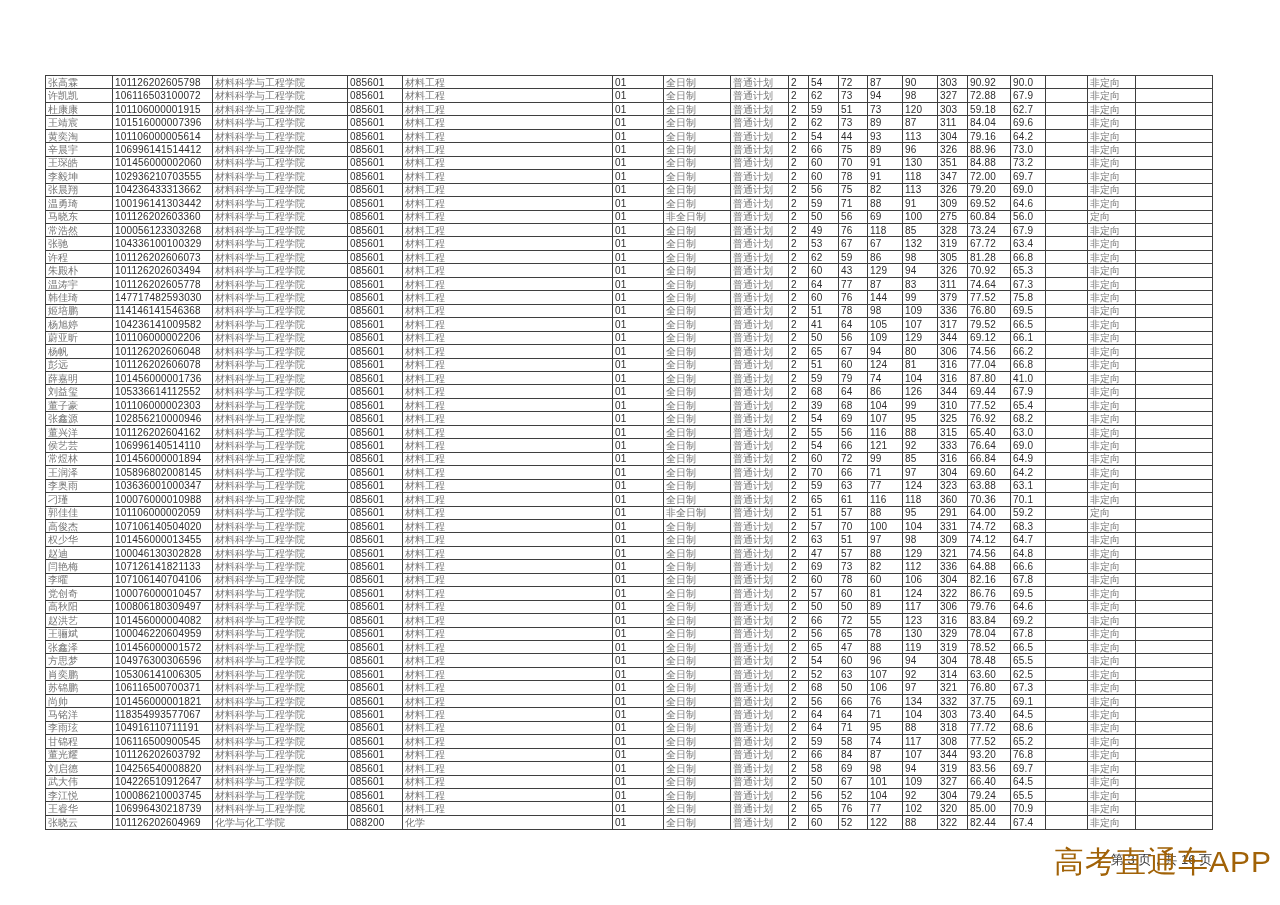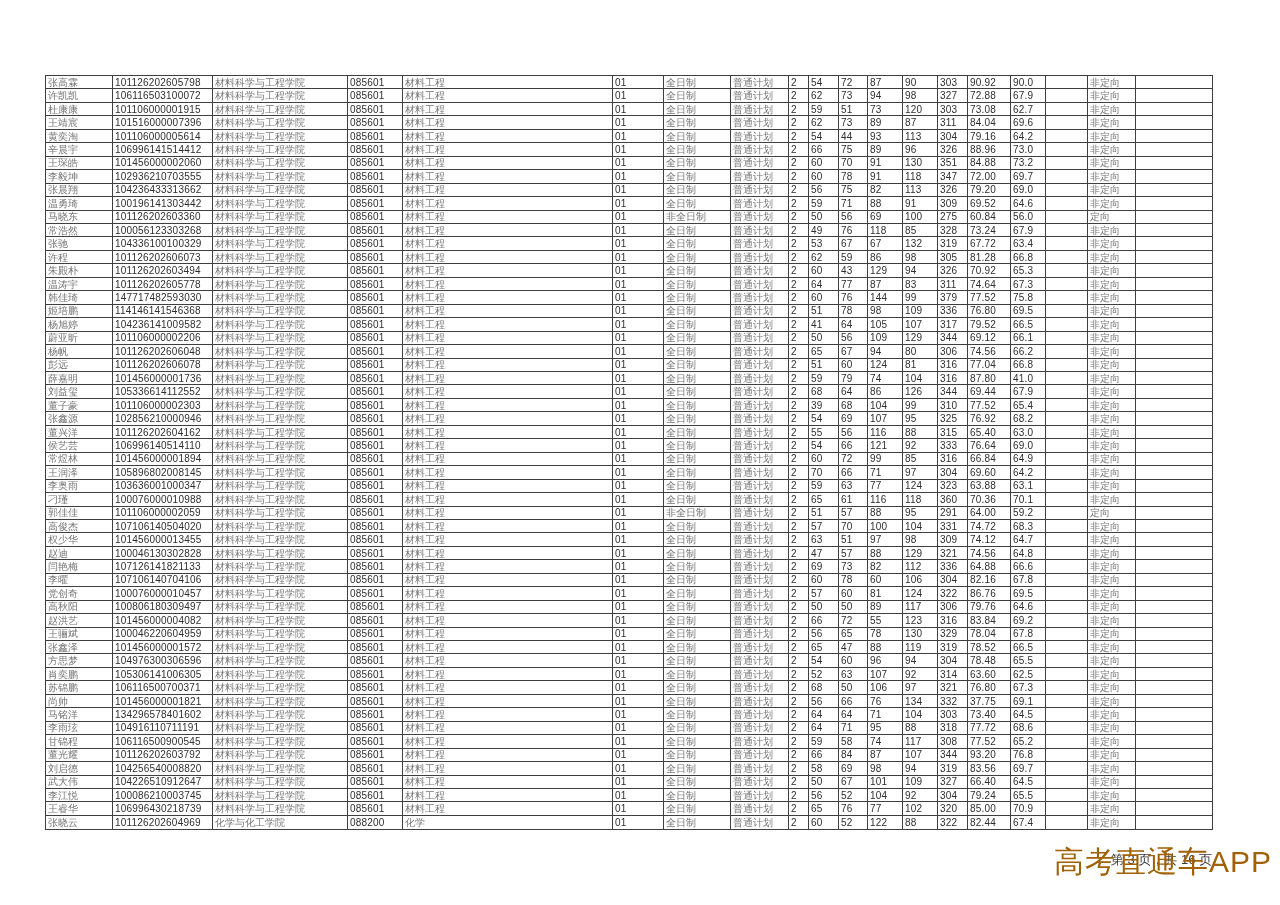--- a/index.html
+++ b/index.html
@@ -106,21 +106,21 @@
           <td class="cn">材料工程</td>
           <td class="num">01</td>
           <td class="cn">全日制</td>
           <td class="cn">普通计划</td>
           <td class="num">2</td>
           <td class="num">59</td>
           <td class="num">51</td>
           <td class="num">73</td>
           <td class="num">120</td>
           <td class="num">303</td>
-          <td class="num">73.08</td>
+          <td class="num">59.18</td>
           <td class="num">62.7</td>
           <td></td>
           <td class="cn">非定向</td>
           <td></td>
         </tr>
         <tr>
           <td class="cn">王靖宸</td>
           <td class="num">101516000007396</td>
           <td class="cn">材料科学与工程学院</td>
           <td class="num">085601</td>
@@ -1038,21 +1038,21 @@
           <td class="num">134</td>
           <td class="num">332</td>
           <td class="num">37.75</td>
           <td class="num">69.1</td>
           <td></td>
           <td class="cn">非定向</td>
           <td></td>
         </tr>
         <tr>
           <td class="cn">马铭洋</td>
-          <td class="num">134296578401602</td>
+          <td class="num">118354993577067</td>
           <td class="cn">材料科学与工程学院</td>
           <td class="num">085601</td>
           <td class="cn">材料工程</td>
           <td class="num">01</td>
           <td class="cn">全日制</td>
           <td class="cn">普通计划</td>
           <td class="num">2</td>
           <td class="num">64</td>
           <td class="num">64</td>
           <td class="num">71</td>

